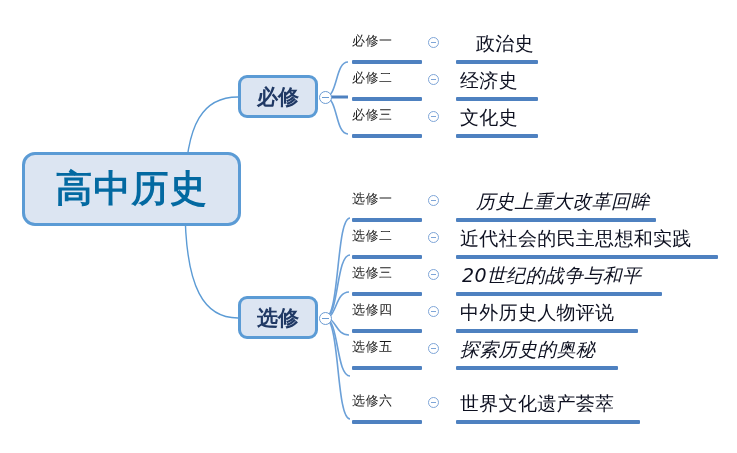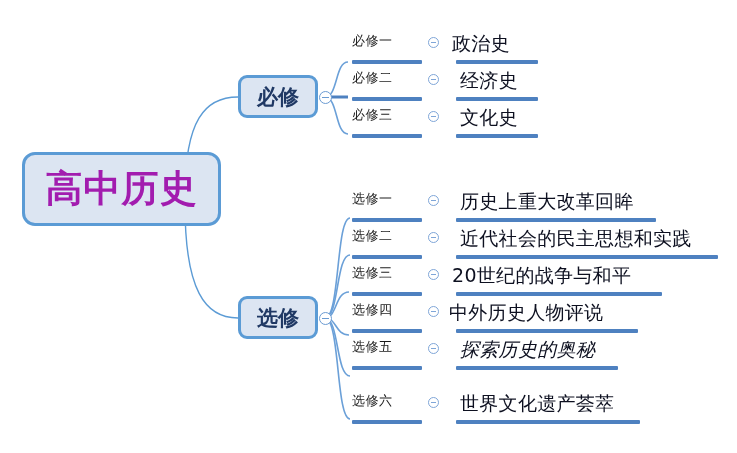--- a/index.html
+++ b/index.html
@@ -17,24 +17,24 @@
     position:absolute;
     box-sizing:border-box;
     background:#DCE5F2;
     border:3px solid #5B9BD5;
     border-radius:9px;
     display:flex;align-items:center;justify-content:center;
     color:#1F3864;
     white-space:nowrap;
   }
   #root-node{
-    left:22px;top:152px;width:199px;height:74px;
+    left:22px;top:152px;width:219px;height:74px;
     border-radius:13px;
     font-size:37px;font-weight:bold;letter-spacing:1px;
-    color:#a21caf;
+    color:#0369a1;
   }
   .branch-node{
     width:80px;height:43px;
     font-size:21px;font-weight:bold;
   }
   #branch-node-0{left:238px;top:75px;}
   #branch-node-1{left:238px;top:296px;}
 
   .leaf{
     position:absolute;
@@ -117,21 +117,21 @@
   <div class="node-marker" style="left:319px;top:91px;"></div>
 
   <div class="node-box branch-node" id="branch-node-1">
     <span>选修</span>
   </div>
   <div class="node-marker" style="left:319px;top:312px;"></div>
 
   <div class="leaf" style="left:352px;top:32px;">
     <span class="leaf-code">必修一</span>
     <span class="marker" style="left:76px;top:5px;"></span>
-    <span class="leaf-text" style="left:100px;">政治史</span>
+    <span class="leaf-text" style="left:124px;">政治史</span>
     <span class="bar" style="left:0px;top:28px;width:70px;"></span>
     <span class="bar" style="left:104px;top:28px;width:82px;"></span>
   </div>
 
   <div class="leaf" style="left:352px;top:69px;">
     <span class="leaf-code">必修二</span>
     <span class="marker" style="left:76px;top:5px;"></span>
     <span class="leaf-text" style="left:108px;">经济史</span>
     <span class="bar" style="left:0px;top:28px;width:70px;"></span>
     <span class="bar" style="left:104px;top:28px;width:82px;"></span>
@@ -141,45 +141,45 @@
     <span class="leaf-code">必修三</span>
     <span class="marker" style="left:76px;top:5px;"></span>
     <span class="leaf-text" style="left:108px;">文化史</span>
     <span class="bar" style="left:0px;top:28px;width:70px;"></span>
     <span class="bar" style="left:104px;top:28px;width:82px;"></span>
   </div>
 
   <div class="leaf" style="left:352px;top:190px;">
     <span class="leaf-code">选修一</span>
     <span class="marker" style="left:76px;top:5px;"></span>
-    <span class="leaf-text" style="left:108px;">历史上重大改革回眸</span>
+    <span class="leaf-text" style="left:124px;font-style:italic;">历史上重大改革回眸</span>
     <span class="bar" style="left:0px;top:28px;width:70px;"></span>
     <span class="bar" style="left:104px;top:28px;width:200px;"></span>
   </div>
 
   <div class="leaf" style="left:352px;top:227px;">
     <span class="leaf-code">选修二</span>
     <span class="marker" style="left:76px;top:5px;"></span>
     <span class="leaf-text" style="left:108px;">近代社会的民主思想和实践</span>
     <span class="bar" style="left:0px;top:28px;width:70px;"></span>
     <span class="bar" style="left:104px;top:28px;width:262px;"></span>
   </div>
 
   <div class="leaf" style="left:352px;top:264px;">
     <span class="leaf-code">选修三</span>
     <span class="marker" style="left:76px;top:5px;"></span>
-    <span class="leaf-text" style="left:100px;">20世纪的战争与和平</span>
+    <span class="leaf-text" style="left:110px;font-style:italic;">20世纪的战争与和平</span>
     <span class="bar" style="left:0px;top:28px;width:70px;"></span>
     <span class="bar" style="left:104px;top:28px;width:206px;"></span>
   </div>
 
   <div class="leaf" style="left:352px;top:301px;">
     <span class="leaf-code">选修四</span>
     <span class="marker" style="left:76px;top:5px;"></span>
-    <span class="leaf-text" style="left:97px;">中外历史人物评说</span>
+    <span class="leaf-text" style="left:108px;">中外历史人物评说</span>
     <span class="bar" style="left:0px;top:28px;width:70px;"></span>
     <span class="bar" style="left:104px;top:28px;width:182px;"></span>
   </div>
 
   <div class="leaf" style="left:352px;top:338px;">
     <span class="leaf-code">选修五</span>
     <span class="marker" style="left:76px;top:5px;"></span>
     <span class="leaf-text" style="left:108px;font-style:italic;">探索历史的奥秘</span>
     <span class="bar" style="left:0px;top:28px;width:70px;"></span>
     <span class="bar" style="left:104px;top:28px;width:162px;"></span>

